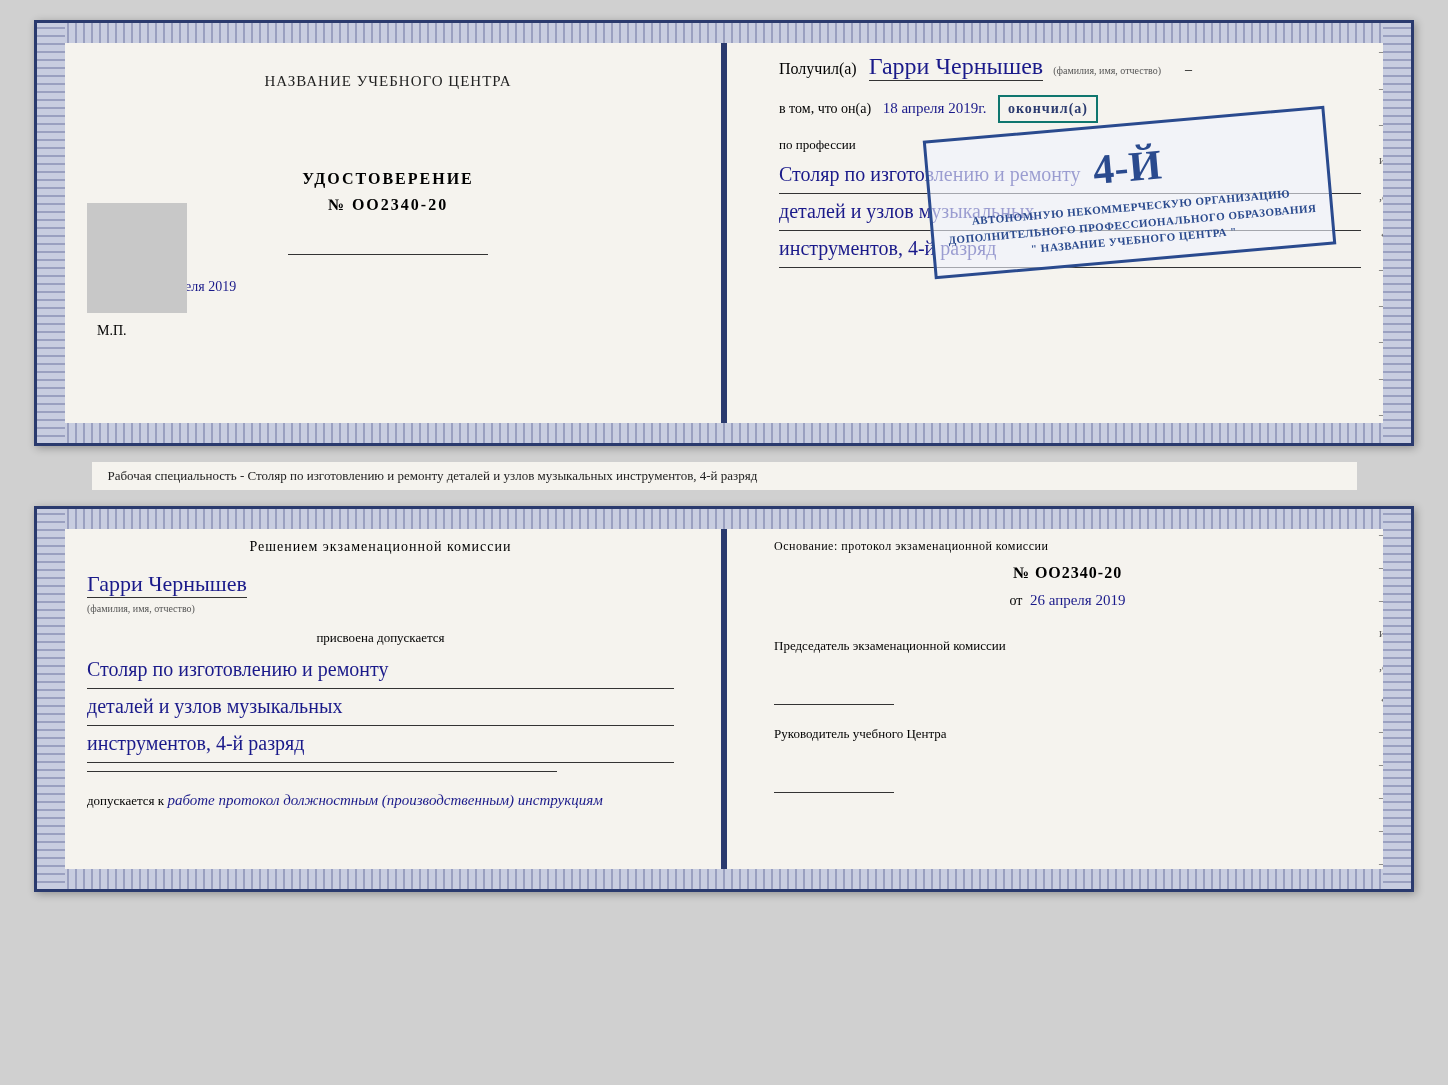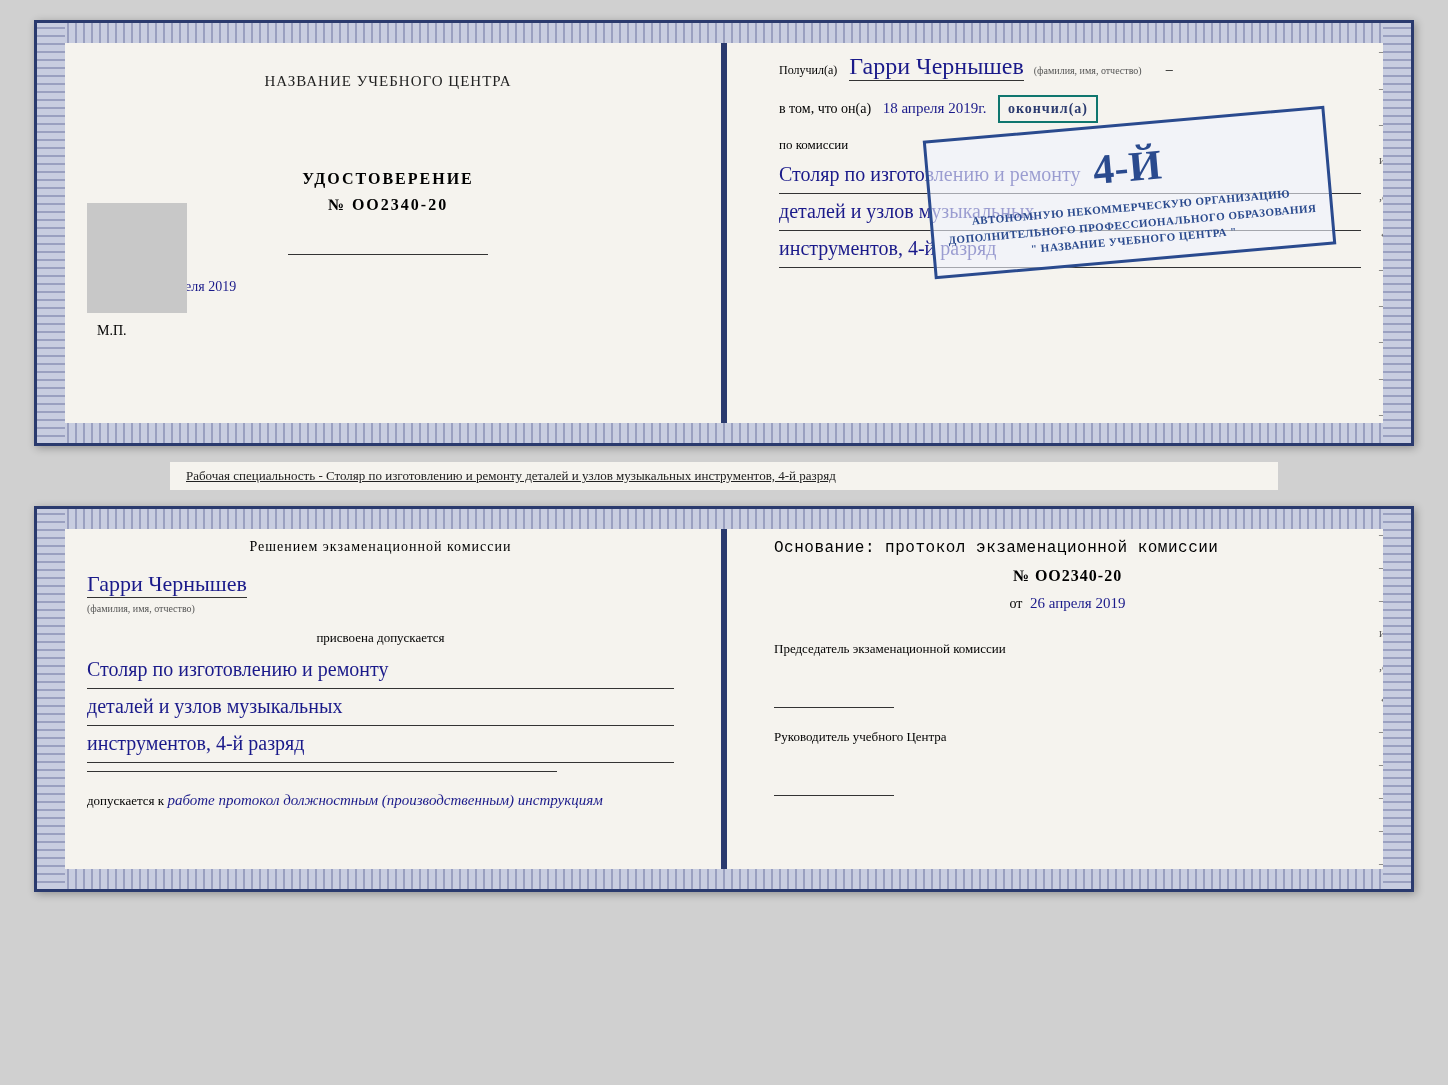--- a/index.html
+++ b/index.html
@@ -134,21 +134,21 @@
       font-size: 14px;
     }
 
     .stamp-mp {
       margin-top: 28px;
       font-size: 14px;
     }
 
     
     .recipient-line {
-      font-size: 12px;
+      font-size: 16px;
       margin-bottom: 14px;
     }
 
     .handwritten {
       font-family: 'Segoe Script', 'Brush Script MT', cursive;
       font-size: 22px;
       color: #1a1a8a;
       border-bottom: 1px solid #333;
       display: inline-block;
     }
@@ -213,22 +213,21 @@
       padding-bottom: 2px;
     }
 
     
     .caption-label {
       background: #f5f3ee;
       padding: 6px 16px;
       font-size: 13px;
       color: #222;
       max-width: 1380px;
-      width: 1108px;
-      text-decoration: underline;
+      width: 1265px;
     }
 
     
     .bottom-spread {
       display: flex;
       width: 1380px;
       background: #f5f3ee;
       border: 3px solid #2a3a6e;
       box-shadow: 2px 2px 8px rgba(0,0,0,0.3);
       position: relative;
@@ -271,24 +270,23 @@
     }
 
     .allowed-handwritten {
       font-family: 'Segoe Script', 'Brush Script MT', cursive;
       font-size: 15px;
       color: #1a1a8a;
       font-style: italic;
     }
 
     .basis-header {
-      font-size: 16px;
+      font-size: 12px;
       letter-spacing: 0.5px;
       margin-bottom: 4px;
-      font-family: Liberation Mono, monospace;
     }
 
     .number-line {
       text-align: center;
       font-size: 16px;
       font-weight: bold;
       letter-spacing: 1px;
       margin: 10px 0;
     }
 
@@ -381,21 +379,21 @@
       <span style="font-size:10px; color:#555; margin-left:6px;">(фамилия, имя, отчество)</span>
       <span style="margin-left: 20px; font-size:14px;">–</span>
     </div>
 
     <div style="margin: 14px 0 10px 0; font-size:14px;">
       <span>в том, что он(а)</span>
       <span class="date-handwritten" style="margin: 0 8px;">18 апреля 2019г.</span>
       <span class="stamp-box">окончил(а)</span>
     </div>
 
-    <p class="profession-label">по комиссии</p>
+    <p class="profession-label">по профессии</p>
     <div>
       <span class="profession-text underline-text">Столяр по изготовлению и ремонту</span>
       <span class="profession-text underline-text">деталей и узлов музыкальных</span>
       <span class="profession-text underline-text">инструментов, 4-й разряд</span>
     </div>
 
     <div class="right-dashes">
       <span class="dash-mark">–</span>
       <span class="dash-mark">–</span>
       <span class="dash-mark">–</span>

